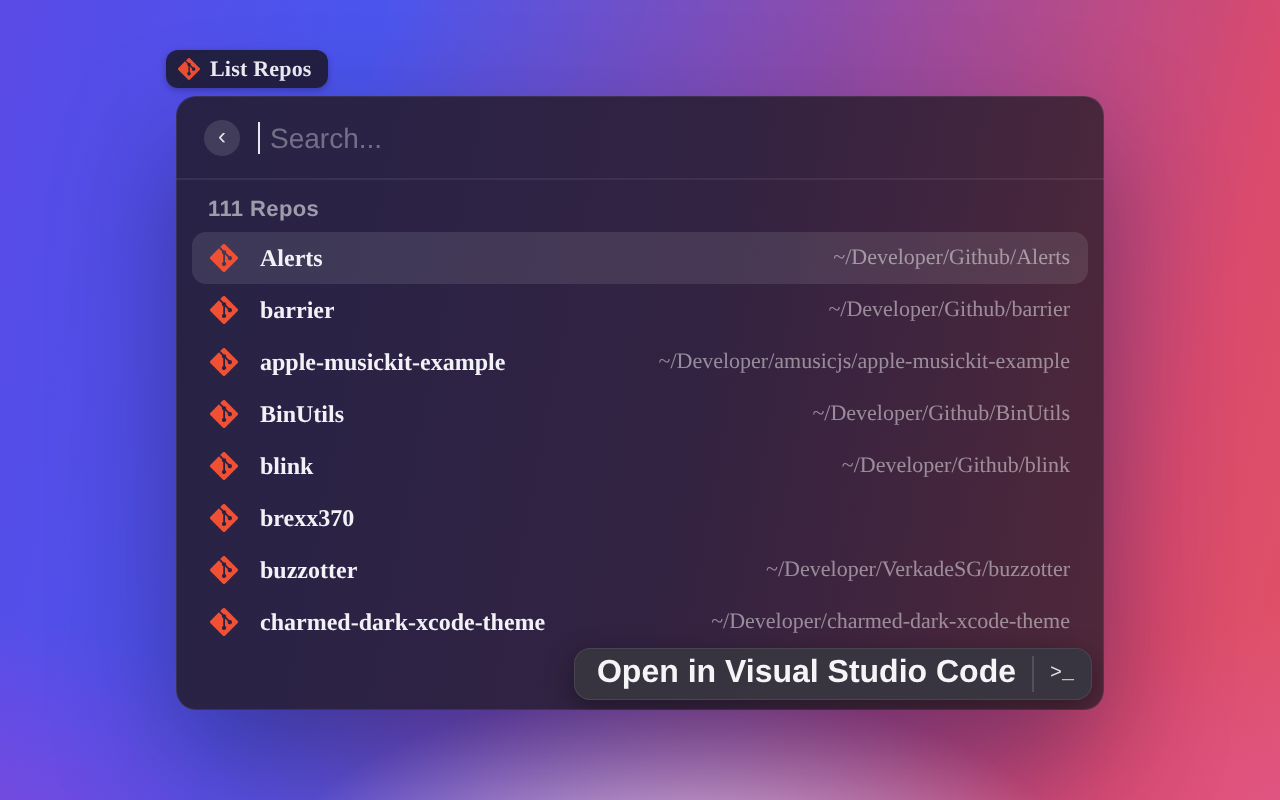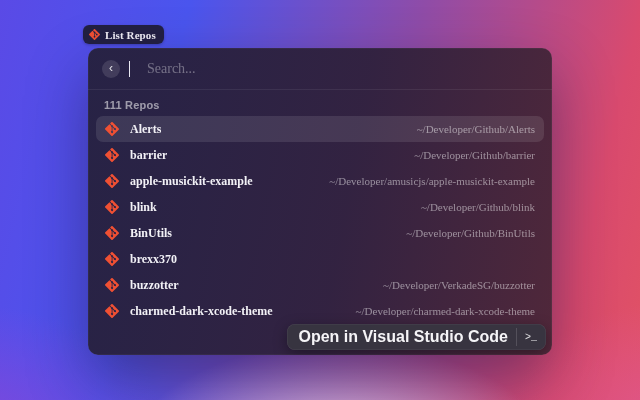--- a/index.html
+++ b/index.html
@@ -40,22 +40,22 @@
   .backbtn {
     width: 18px; height: 18px; border-radius: 50%;
     background: rgba(255,255,255,0.12);
     color: rgba(255,255,255,0.85); font-size: 12px; line-height: 17px;
     text-align: center; cursor: pointer; flex: 0 0 auto; user-select: none;
   }
   .searchwrap { position: relative; flex: 1; margin-left: 9px; height: 100%; display: flex; align-items: center; }
   .caret { position: absolute; left: 0; top: 13px; width: 1px; height: 16px; background: #e9e8f2; }
   .searchinput {
     width: 100%; background: transparent; border: none; outline: none;
-    color: #eceaf4; font-size: 14px; font-family: Liberation Serif, serif;
-    padding-left: 18px;
+    color: #eceaf4; font-size: 14px; font-family: Liberation Sans, sans-serif;
+    padding-left: 6px;
   }
   .searchinput::placeholder { color: rgba(255,255,255,0.35); }
 
   .sectionheader {
     padding: 9px 16px 5px; font-size: 11px; font-weight: 600;
     color: rgba(255,255,255,0.55); letter-spacing: .2px;
   }
 
   .list { padding: 0 8px; }
   .row {
@@ -153,32 +153,32 @@
       <span class="rname">apple-musickit-example</span>
       <span class="rpath">~/Developer/amusicjs/apple-musickit-example</span>
     </div>
 
     <div class="row">
       <span class="gicon">
           <svg width="14" height="14">
             <use href="#git-logo" width="14" height="14"></use>
           </svg>
         </span>
+      <span class="rname">BinUtils</span>
+      <span class="rpath">~/Developer/Github/BinUtils</span>
+    </div>
+
+    <div class="row">
+      <span class="gicon">
+          <svg width="14" height="14">
+            <use href="#git-logo" width="14" height="14"></use>
+          </svg>
+        </span>
       <span class="rname">blink</span>
       <span class="rpath">~/Developer/Github/blink</span>
-    </div>
-
-    <div class="row">
-      <span class="gicon">
-          <svg width="14" height="14">
-            <use href="#git-logo" width="14" height="14"></use>
-          </svg>
-        </span>
-      <span class="rname">BinUtils</span>
-      <span class="rpath">~/Developer/Github/BinUtils</span>
     </div>
 
     <div class="row">
       <span class="gicon">
           <svg width="14" height="14">
             <use href="#git-logo" width="14" height="14"></use>
           </svg>
         </span>
       <span class="rname">brexx370</span>
     </div>

